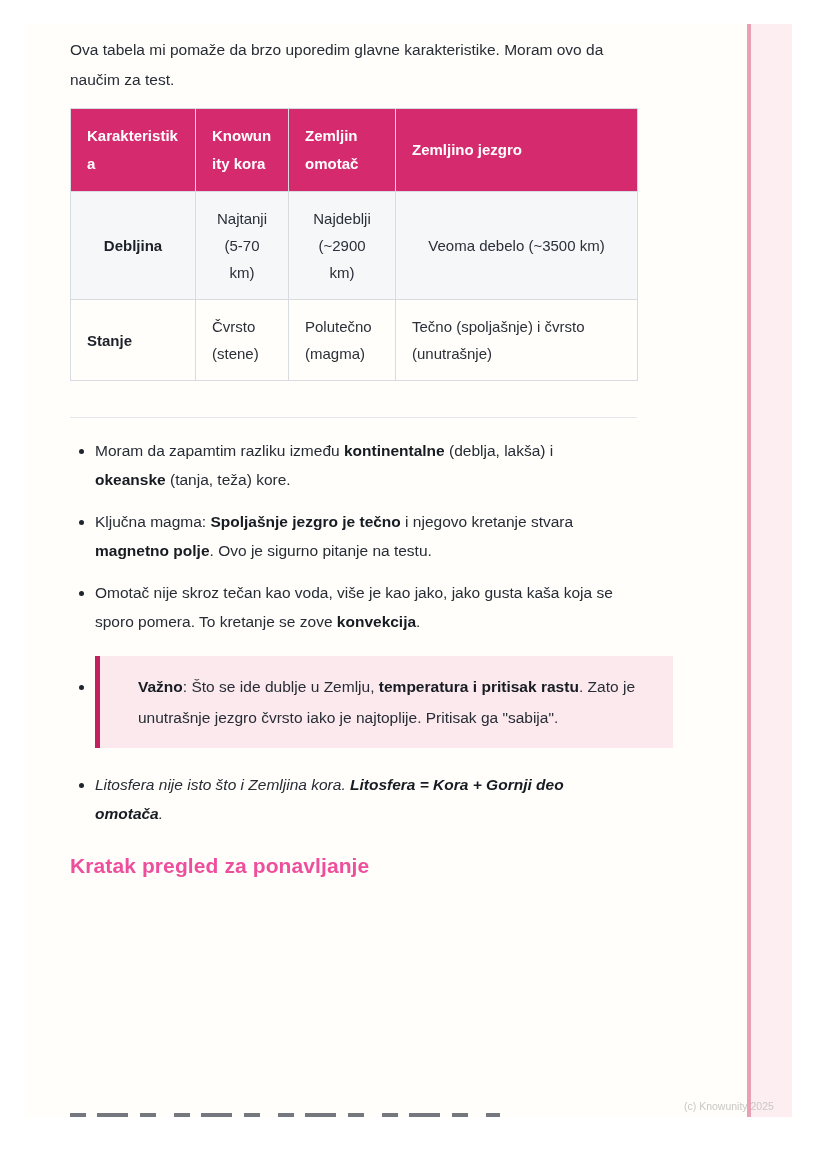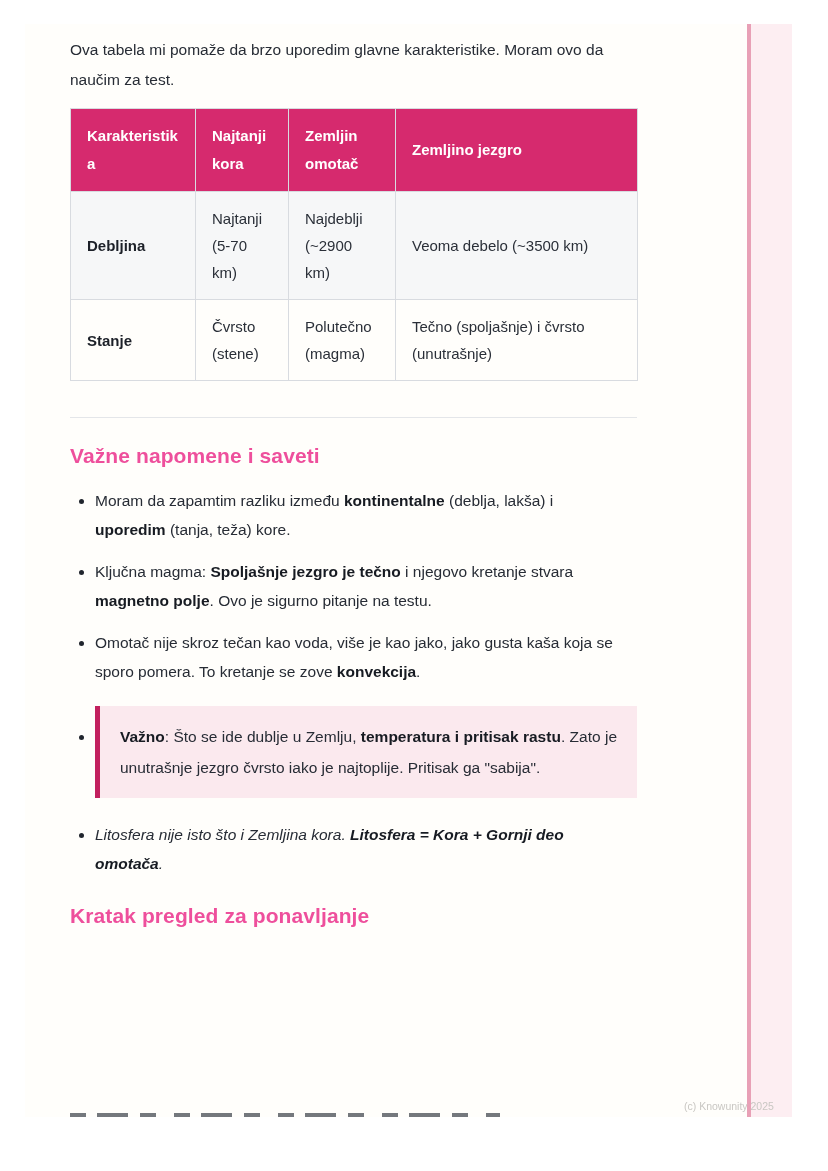--- a/index.html
+++ b/index.html
@@ -13,35 +13,35 @@
     background:#fffefb;overflow:hidden;
   }
   .content{position:absolute;left:45px;top:0;width:567px;}
   .pink-line{position:absolute;left:722px;top:0;width:4px;height:1093px;background:#e8a0b6;}
   .pink-band{position:absolute;left:726px;top:0;width:41px;height:1093px;background:#fdeef2;}
   .intro{margin:0;padding-top:11px;font-size:15.5px;line-height:30px;color:#272c35;}
   table{border-collapse:collapse;margin-top:13px;width:567px;table-layout:fixed;}
   th,td{border:1px solid #d8dbe0;padding:13px 16px;font-size:15px;text-align:left;vertical-align:middle;word-wrap:break-word;}
   th{background:#d62a6e;color:#ffffff;font-weight:700;line-height:28px;height:52px;}
   td{line-height:27px;height:52px;color:#2a2f38;background:#fffefb;}
-  tr.alt td{background:#f6f7f8;}
+  tr.alt td{background:#f6f7f8;text-align:center;}
   td.lbl{font-weight:700;color:#1c2028;}
   hr{border:none;border-top:1px solid #e4e6e9;margin:36px 0 0 0;}
   h2{color:#ee4f9c;font-size:21px;font-weight:700;margin:26px 0 0 0;letter-spacing:.1px;}
   ul{margin:18px 0 0 0;padding-left:25px;}
   li{font-size:15.5px;line-height:29px;margin-bottom:13px;color:#272c35;}
   li::marker{color:#20252d;}
   b{font-weight:700;color:#171b22;}
   .w1{display:inline-block;max-width:487px;vertical-align:top;}
   .w2{display:inline-block;max-width:505px;vertical-align:top;}
   .w3{display:inline-block;max-width:517px;vertical-align:top;font-style:italic;}
   li.callout-li{margin:20px 0 22px 0;}
   .callout{
     background:#fbe9ee;border-left:5px solid #c2205e;
-    padding:15px 20px;width:497px;text-align:justify;line-height:31px;
+    padding:15px 38px;width:497px;text-align:justify;line-height:31px;
   }
   .clipped-line{
     position:absolute;left:45px;bottom:0;width:430px;height:4px;opacity:.75;
     background:repeating-linear-gradient(90deg,#464b53 0 16px,transparent 16px 27px,#464b53 27px 58px,transparent 58px 70px,#464b53 70px 86px,transparent 86px 104px);
   }
   .watermark{
     position:absolute;left:684px;top:1100px;font-size:10.5px;color:#c9c7c3;z-index:5;
   }
 </style>
 </head>
@@ -57,21 +57,21 @@
     <table>
       <colgroup>
           <col style="width:125px">
           <col style="width:93px">
           <col style="width:107px">
           <col style="width:242px">
         </colgroup>
       <thead>
         <tr>
           <th>Karakteristika</th>
-          <th>Najtanji kora</th>
+          <th>Knowunity kora</th>
           <th>Zemljin omotač</th>
           <th>Zemljino jezgro</th>
         </tr>
       </thead>
       <tbody>
         <tr class="alt">
           <td class="lbl">Debljina</td>
           <td>Najtanji (5-70 km)</td>
           <td>Najdeblji (~2900 km)</td>
           <td>Veoma debelo (~3500 km)</td>
@@ -80,24 +80,23 @@
           <td class="lbl">Stanje</td>
           <td>Čvrsto (stene)</td>
           <td>Polutečno (magma)</td>
           <td>Tečno (spoljašnje) i čvrsto (unutrašnje)</td>
         </tr>
       </tbody>
     </table>
 
     <hr>
 
-    <h2>Važne napomene i saveti</h2>
 
     <ul>
-      <li><span class="w1"><span>Moram da zapamtim razliku između </span><b>kontinentalne</b><span> (deblja, lakša) i </span><b>uporedim</b><span> (tanja, teža) kore.</span></span></li>
+      <li><span class="w1"><span>Moram da zapamtim razliku između </span><b>kontinentalne</b><span> (deblja, lakša) i </span><b>okeanske</b><span> (tanja, teža) kore.</span></span></li>
       <li><span class="w2"><span>Ključna magma: </span><b>Spoljašnje jezgro je tečno</b><span> i njegovo kretanje stvara </span><b>magnetno polje</b><span>. Ovo je sigurno pitanje na testu.</span></span></li>
       <li><span><span>Omotač nije skroz tečan kao voda, više je kao jako, jako gusta kaša koja se sporo pomera. To kretanje se zove </span><b>konvekcija</b><span>.</span></span></li>
       <li class="callout-li">
         <div class="callout"><b>Važno</b><span>: Što se ide dublje u Zemlju, </span><b>temperatura i pritisak rastu</b><span>. Zato je unutrašnje jezgro čvrsto iako je najtoplije. Pritisak ga "sabija".</span></div>
       </li>
       <li><span class="w3"><span>Litosfera nije isto što i Zemljina kora. </span><b>Litosfera = Kora + Gornji deo omotača</b><span>.</span></span></li>
     </ul>
 
     <h2>Kratak pregled za ponavljanje</h2>
 

